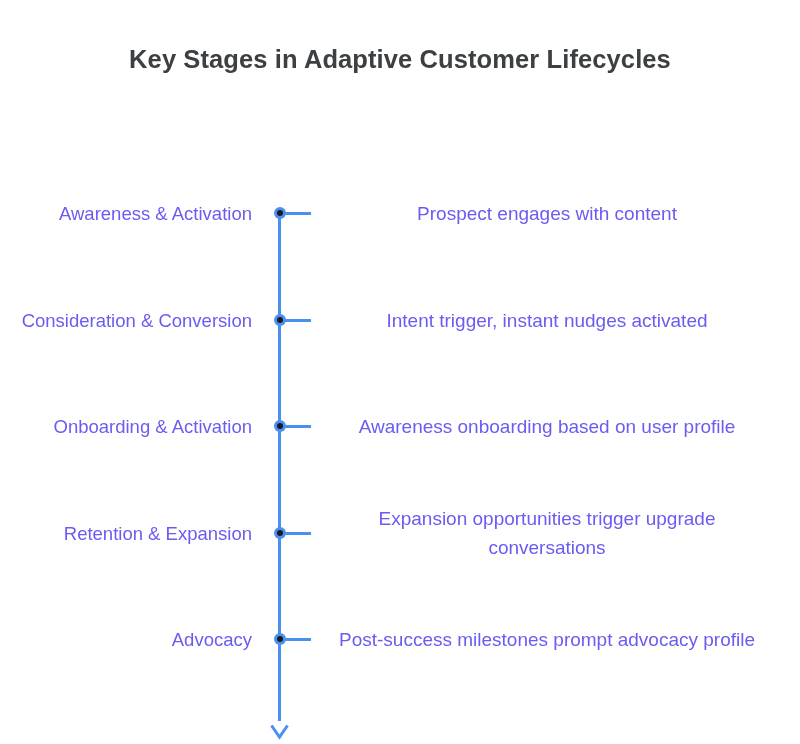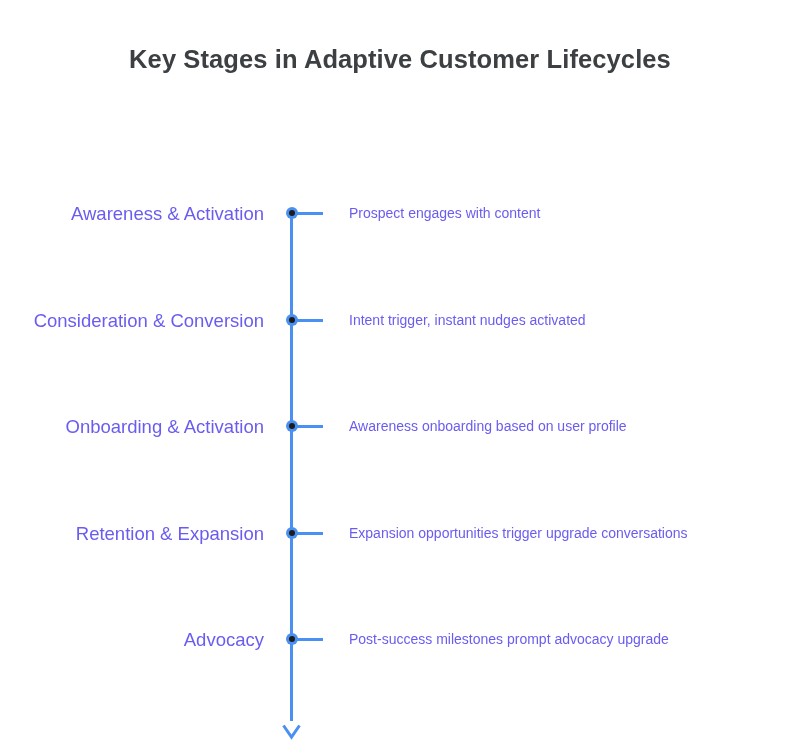--- a/index.html
+++ b/index.html
@@ -31,21 +31,21 @@
     font-weight: bold;
     color: #3c4043;
     letter-spacing: 0.1px;
     line-height: 34px;
     white-space: nowrap;
   }
 
   
   .timeline {
     position: absolute;
-    left: 12px;
+    left: 0;
     top: 0;
     width: 637px;
     height: 744px;
   }
   .axis-line {
     position: absolute;
     left: 278px;
     top: 213px;
     width: 3px;
     height: 508px;
@@ -101,22 +101,22 @@
     text-align: right;
     font-size: 18.5px;
     line-height: 27px;
     color: #6a5cf0;
     transform: translateY(-50%);
   }
   .stage-desc {
     position: absolute;
     left: 337px;
     width: 420px;
-    text-align: left;
-    font-size: 14px;
+    text-align: center;
+    font-size: 19px;
     line-height: 29px;
     color: #6a5cf0;
     transform: translateY(-50%);
   }
 </style>
 </head>
 <body>
 
 <div class="canvas">
 
@@ -157,17 +157,17 @@
       <span class="stage-marker"></span>
       <span class="stage-connector"></span>
       <div class="stage-label">Retention &amp; Expansion</div>
       <div class="stage-desc">Expansion opportunities trigger upgrade conversations</div>
     </div>
 
     <div class="stage" style="top:639px">
       <span class="stage-marker"></span>
       <span class="stage-connector"></span>
       <div class="stage-label">Advocacy</div>
-      <div class="stage-desc">Post-success milestones prompt advocacy upgrade</div>
+      <div class="stage-desc">Post-success milestones prompt advocacy profile</div>
     </div>
 
   </div>
 </div>
 
 </body></html>

